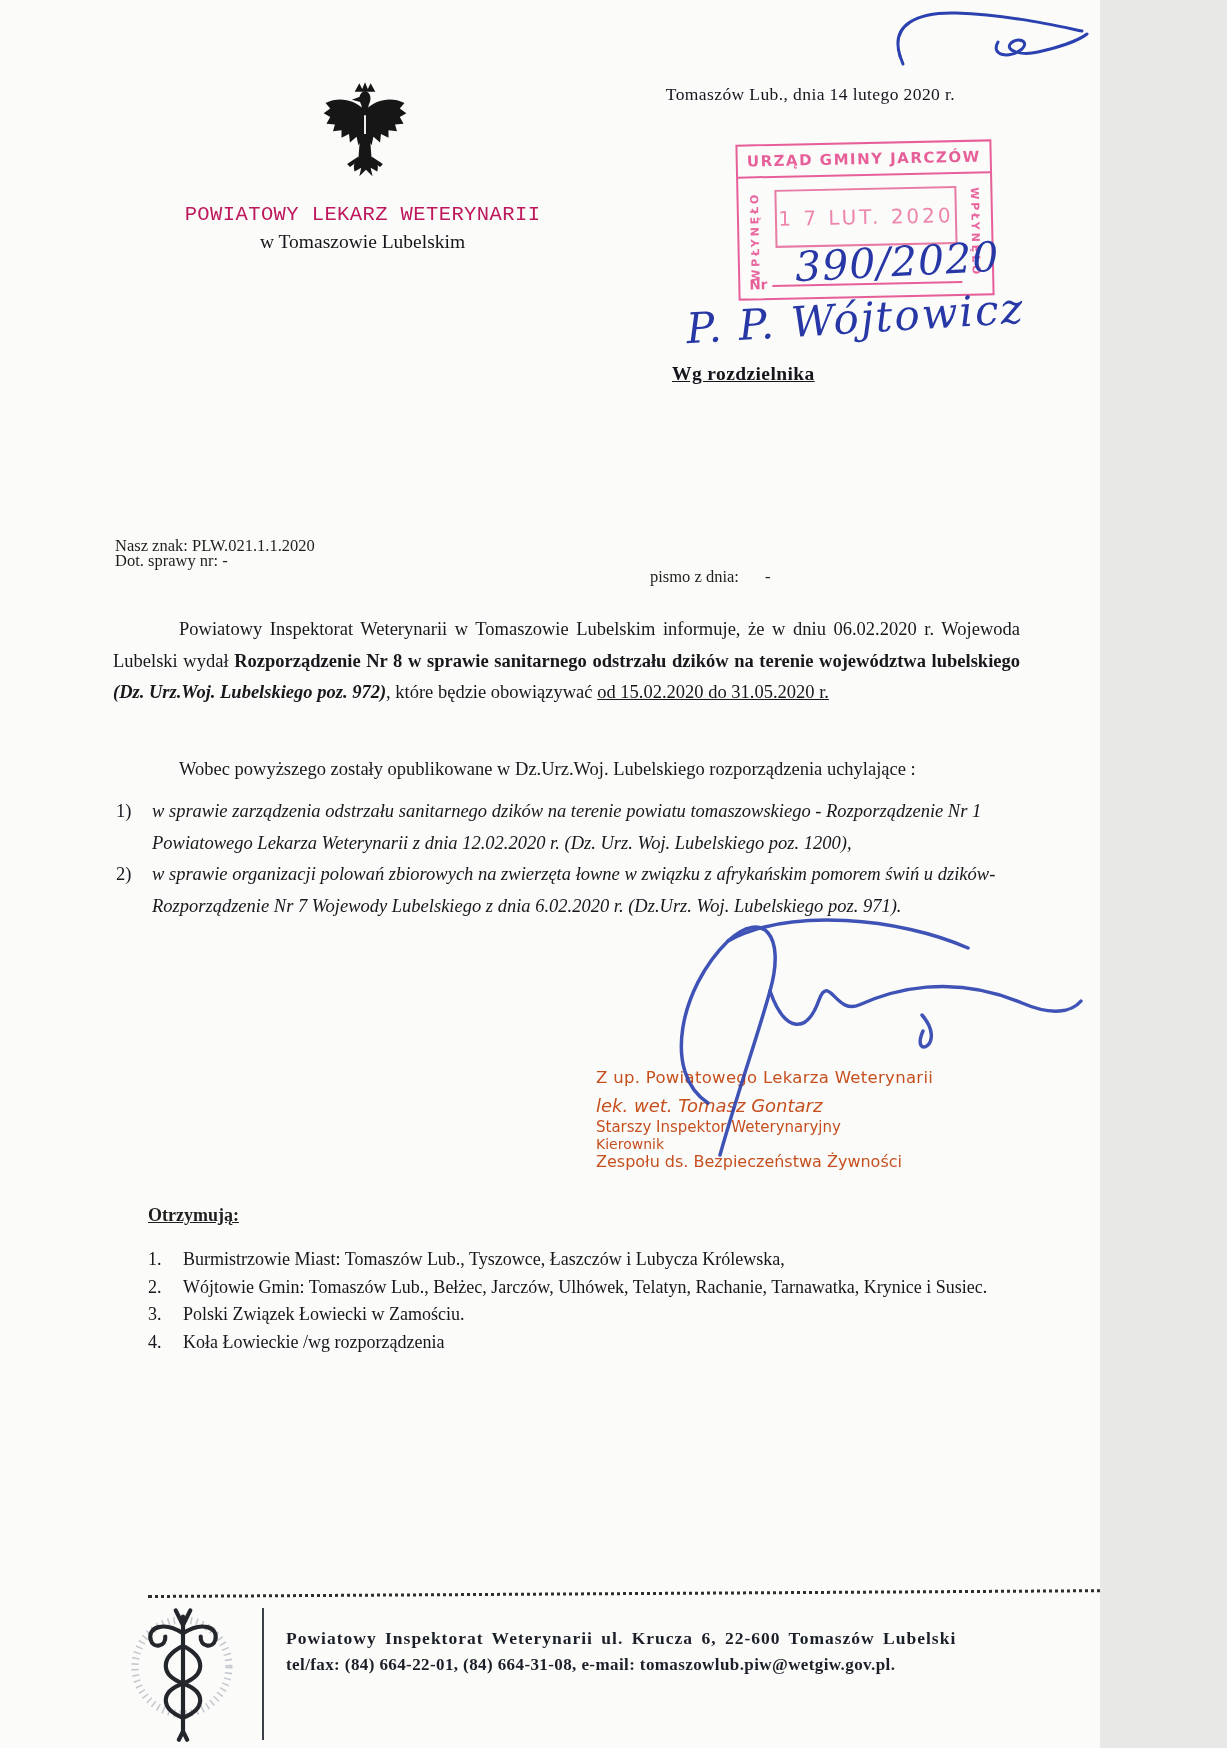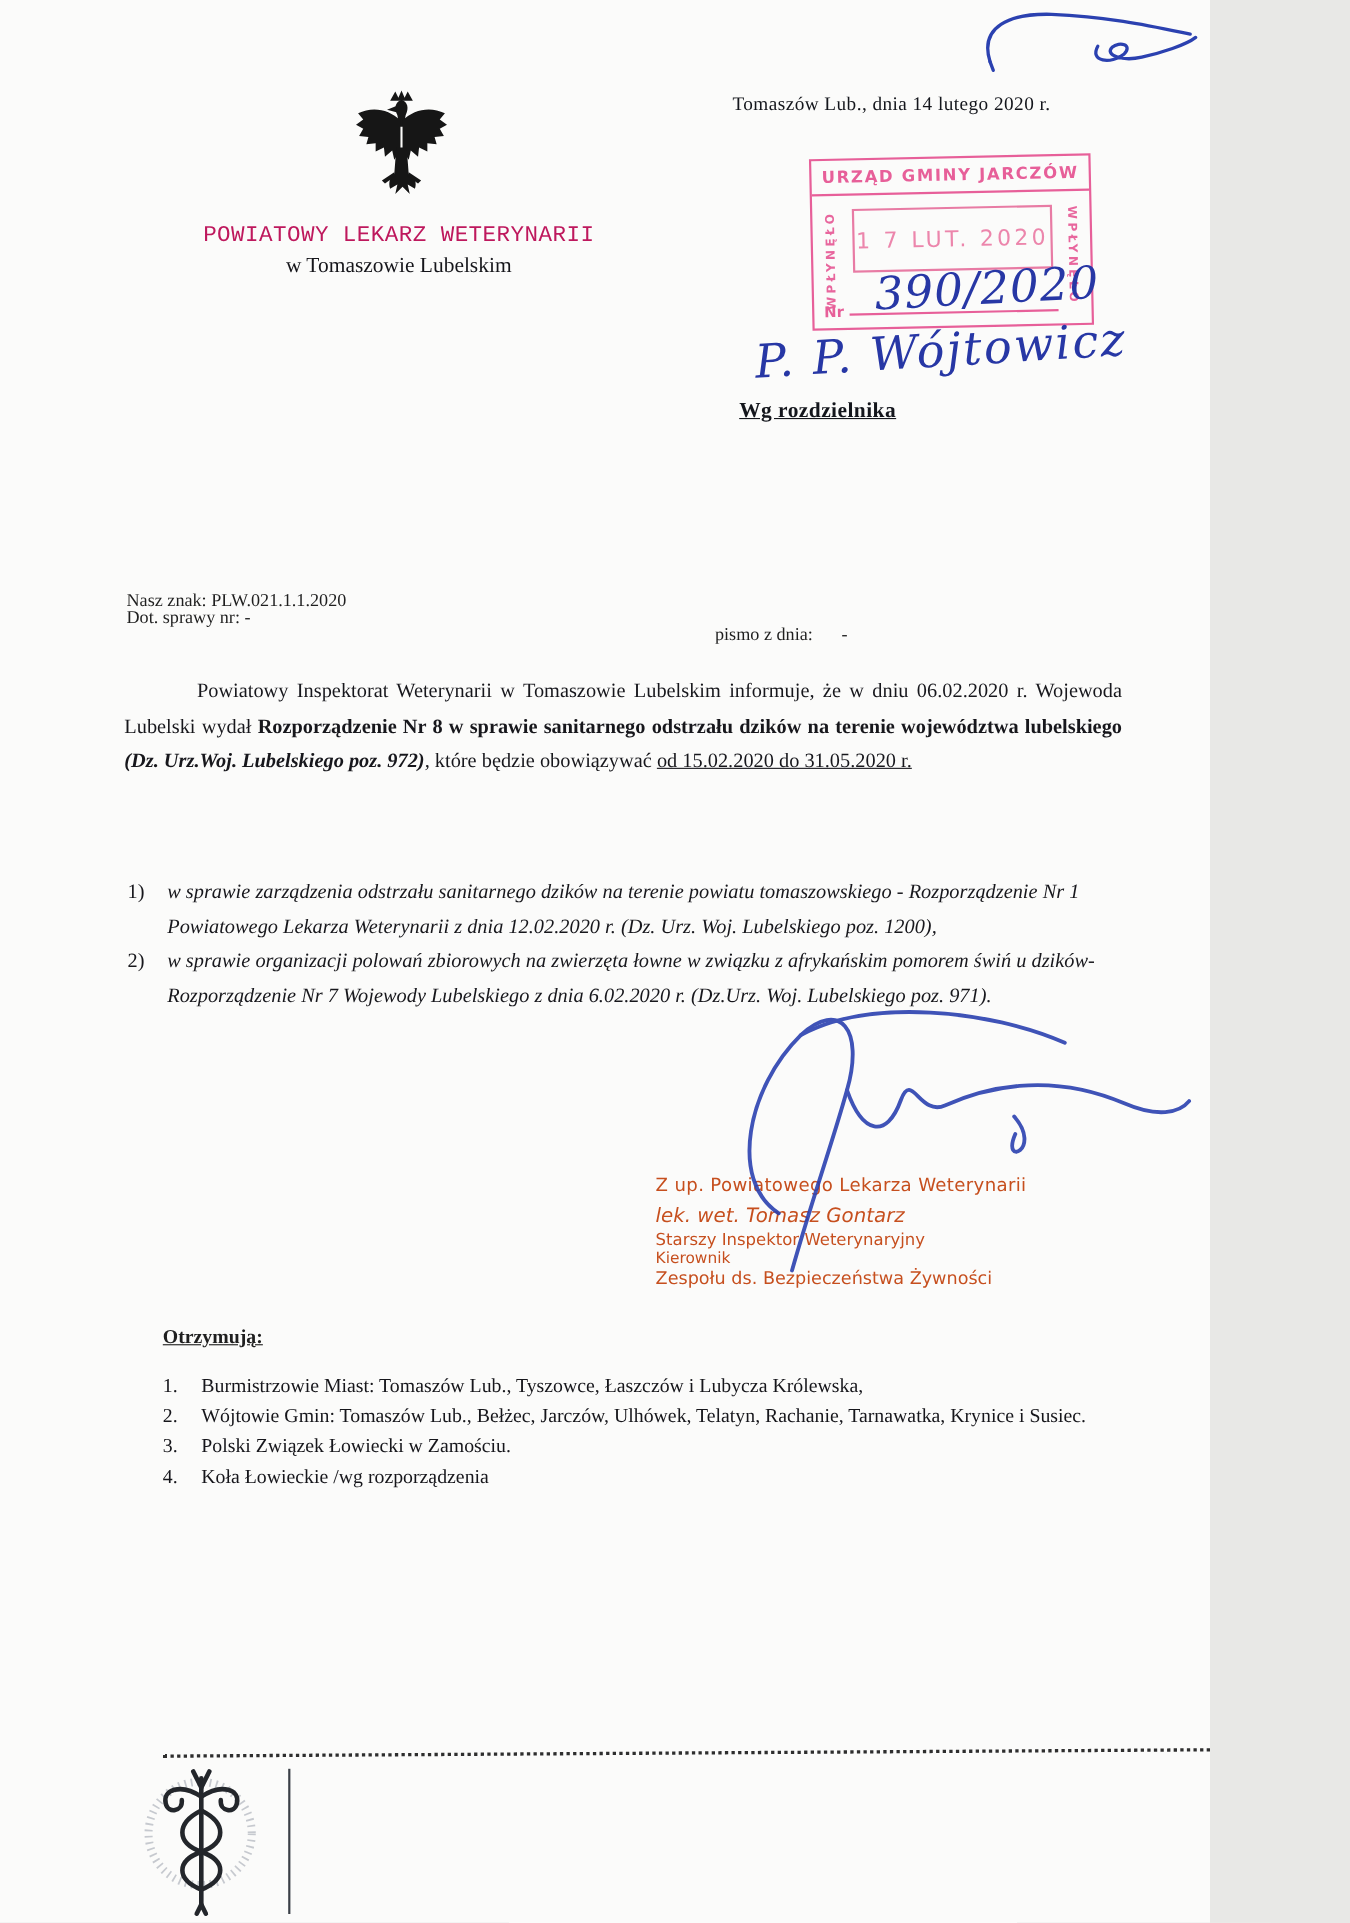--- a/index.html
+++ b/index.html
@@ -131,20 +131,21 @@
   <div class="distribution">Wg rozdzielnika</div>
 
   <div class="ref-our">Nasz znak: PLW.021.1.1.2020</div>
   <div class="ref-case">Dot. sprawy nr: -</div>
   <div class="ref-letter">
     <span>pismo z dnia:</span><span class="dash">-</span>
   </div>
 
   <div class="p1"><span>Powiatowy Inspektorat Weterynarii w Tomaszowie Lubelskim informuje, że w dniu 06.02.2020 r. Wojewoda Lubelski wydał </span><span class="b">Rozporządzenie Nr 8 w sprawie sanitarnego odstrzału dzików na terenie województwa lubelskiego </span><span class="bi">(Dz. Urz.Woj. Lubelskiego poz. 972)</span><span>, które będzie obowiązywać </span><span class="u">od 15.02.2020 do 31.05.2020 r.</span></div>
 
+  <div class="p2">Wobec powyższego zostały opublikowane w Dz.Urz.Woj. Lubelskiego  rozporządzenia uchylające :</div>
 
   <div class="reg-list">
     <div class="reg-item">
       <span class="marker">1)</span>
       <span class="li-text">w sprawie zarządzenia odstrzału sanitarnego dzików na terenie powiatu tomaszowskiego - Rozporządzenie Nr 1 Powiatowego Lekarza Weterynarii  z dnia 12.02.2020 r. (Dz. Urz. Woj. Lubelskiego poz. 1200),</span>
     </div>
     <div class="reg-item">
       <span class="marker">2)</span>
       <span class="li-text">w sprawie organizacji polowań zbiorowych na zwierzęta łowne w związku z afrykańskim pomorem świń u dzików- Rozporządzenie Nr 7 Wojewody Lubelskiego z dnia 6.02.2020 r. (Dz.Urz. Woj. Lubelskiego poz. 971).</span>
     </div>
@@ -193,14 +194,18 @@
       <path d="M50 16 L50 126"></path>
       <path d="M50 24 L43 10 M50 24 L57 10"></path>
       <path d="M50 32 C32 20 16 26 19 38 C21 47 34 45 33 35"></path>
       <path d="M50 32 C68 20 84 26 81 38 C79 47 66 45 67 35"></path>
       <path d="M50 44 C28 55 28 72 50 80 C72 88 72 104 50 113"></path>
       <path d="M50 44 C72 55 72 72 50 80 C28 88 28 104 50 113"></path>
       <path d="M50 126 L46 134 M50 126 L54 134"></path>
     </g>
   </svg>
   <div class="foot-sep"></div>
+  <div class="foot-text">
+    <div class="foot-l1">Powiatowy Inspektorat Weterynarii ul. Krucza 6, 22-600 Tomaszów Lubelski</div>
+    <div class="foot-l2">tel/fax:  (84) 664-22-01, (84) 664-31-08,  e-mail:  tomaszowlub.piw@wetgiw.gov.pl.</div>
+  </div>
 
 </div>
 
 </body></html>

